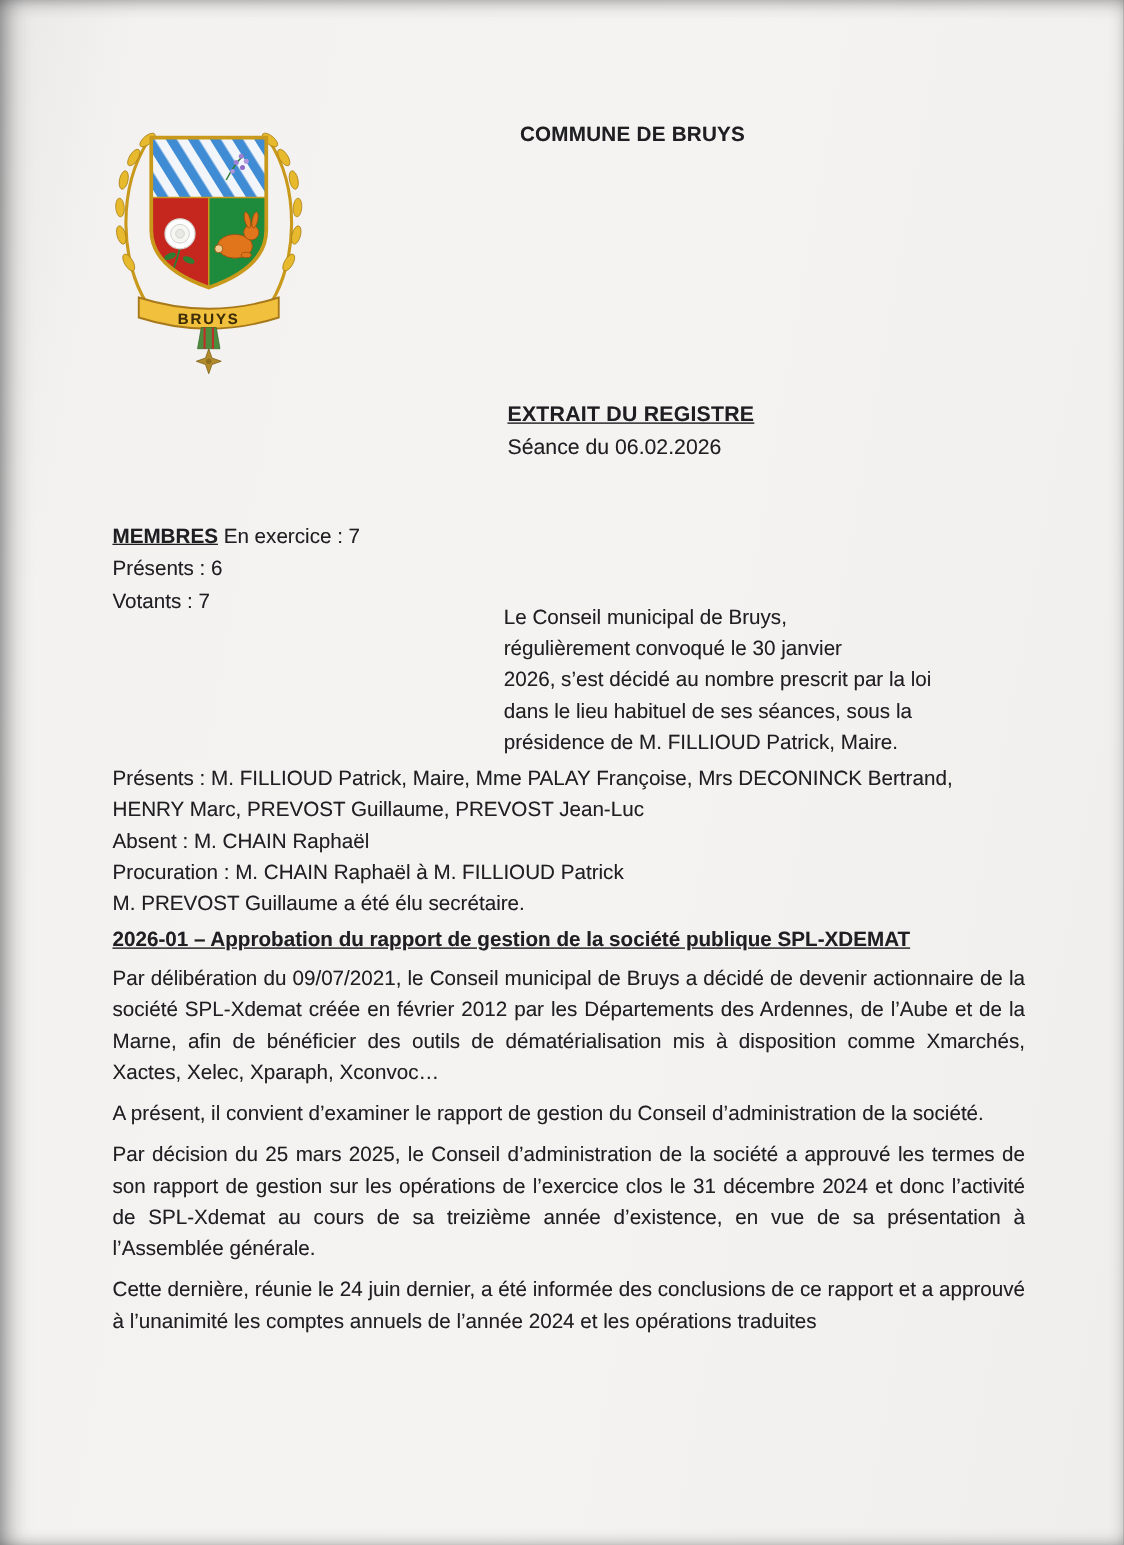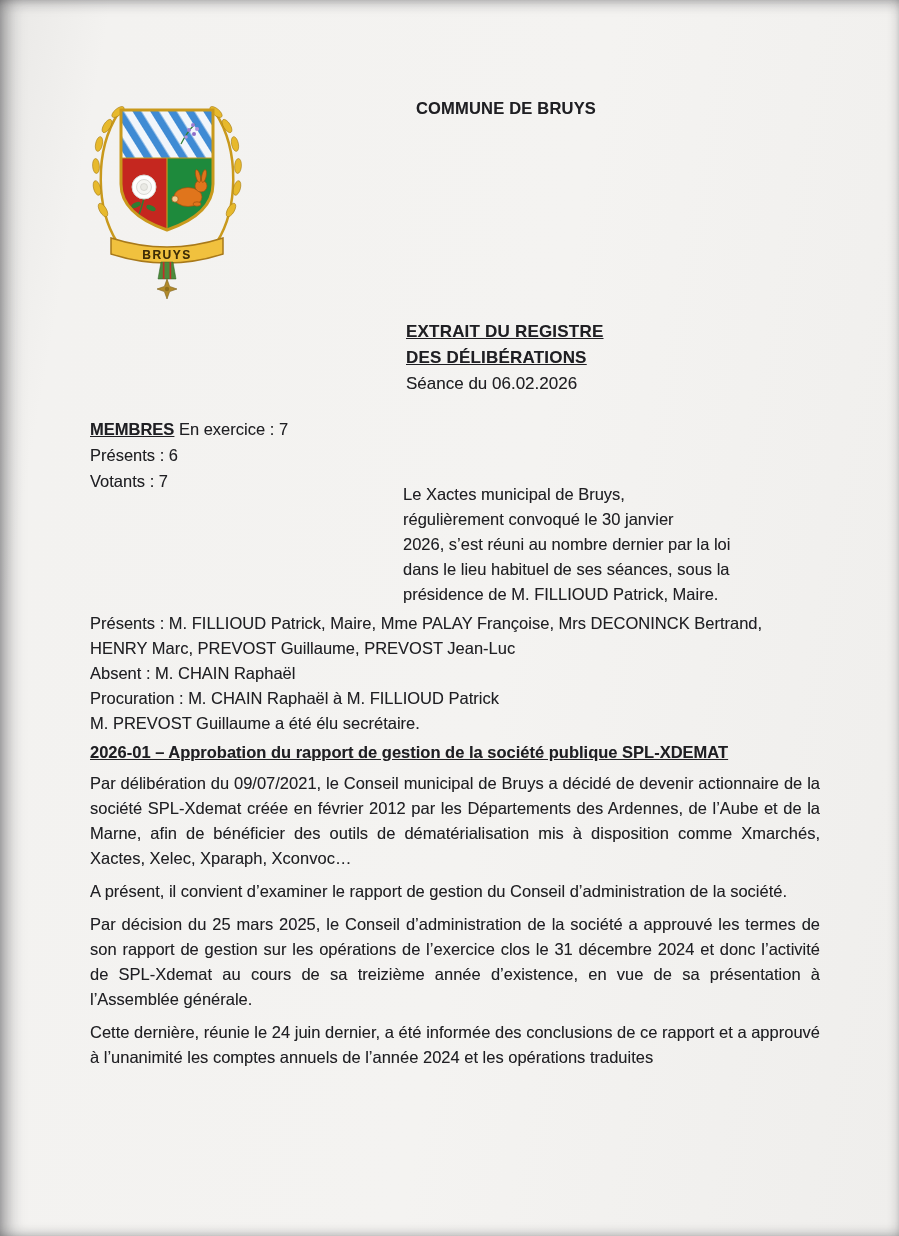--- a/index.html
+++ b/index.html
@@ -124,35 +124,34 @@
     </svg>
   </div>
 
   <div class="header-block">
     <div class="commune-name">COMMUNE DE BRUYS</div>
   </div>
 
   <div class="title-block">
     <div>
         <div class="title-line">EXTRAIT DU REGISTRE</div>
-        <div class="title-line">DES DÉLIBÉRATIONS</div>
       </div>
     <div class="seance">Séance du 06.02.2026</div>
   </div>
 
   <div class="membres">
     <div><span class="bold-underline">MEMBRES</span><span> En exercice : 7</span></div>
     <div>Présents : 6</div>
     <div>Votants : 7</div>
   </div>
 
   <div class="convocation">
-      <div class="conv-line">Le Xactes municipal de Bruys,</div>
+      <div class="conv-line">Le Conseil municipal de Bruys,</div>
       <div class="conv-line">régulièrement convoqué le 30 janvier</div>
-      <div class="conv-line">2026, s’est réuni au nombre dernier par la loi</div>
+      <div class="conv-line">2026, s’est décidé au nombre prescrit par la loi</div>
       <div class="conv-line">dans le lieu habituel de ses séances, sous la</div>
       <div class="conv-line">présidence de M. FILLIOUD Patrick, Maire.</div>
     </div>
 
   <div class="attendance">
       <div class="att-line">Présents : M. FILLIOUD Patrick, Maire, Mme PALAY Françoise, Mrs DECONINCK Bertrand, HENRY Marc, PREVOST Guillaume, PREVOST Jean-Luc</div>
       <div class="att-line">Absent : M. CHAIN Raphaël</div>
       <div class="att-line">Procuration : M. CHAIN Raphaël à M. FILLIOUD Patrick</div>
       <div class="att-line">M. PREVOST Guillaume a été élu secrétaire.</div>
     </div>

